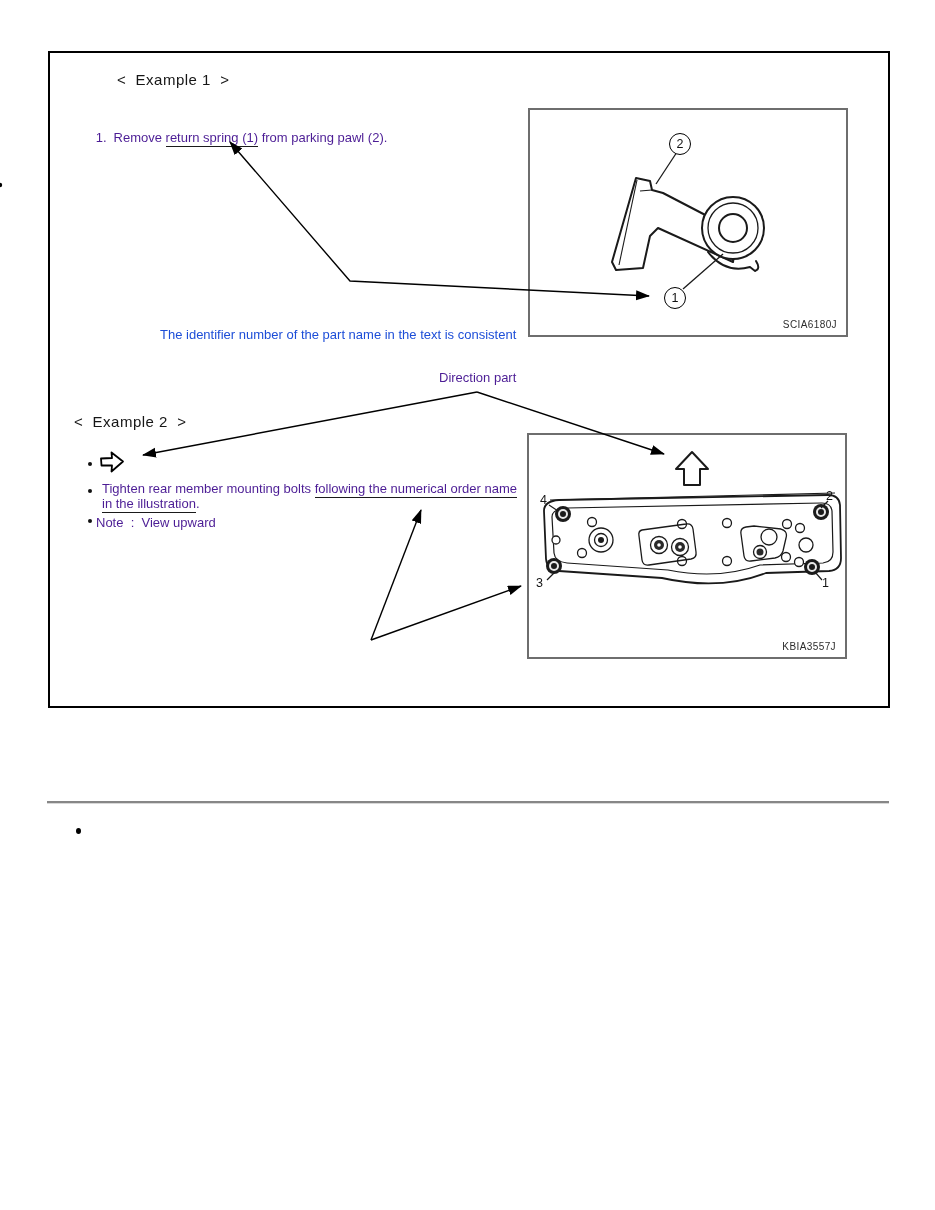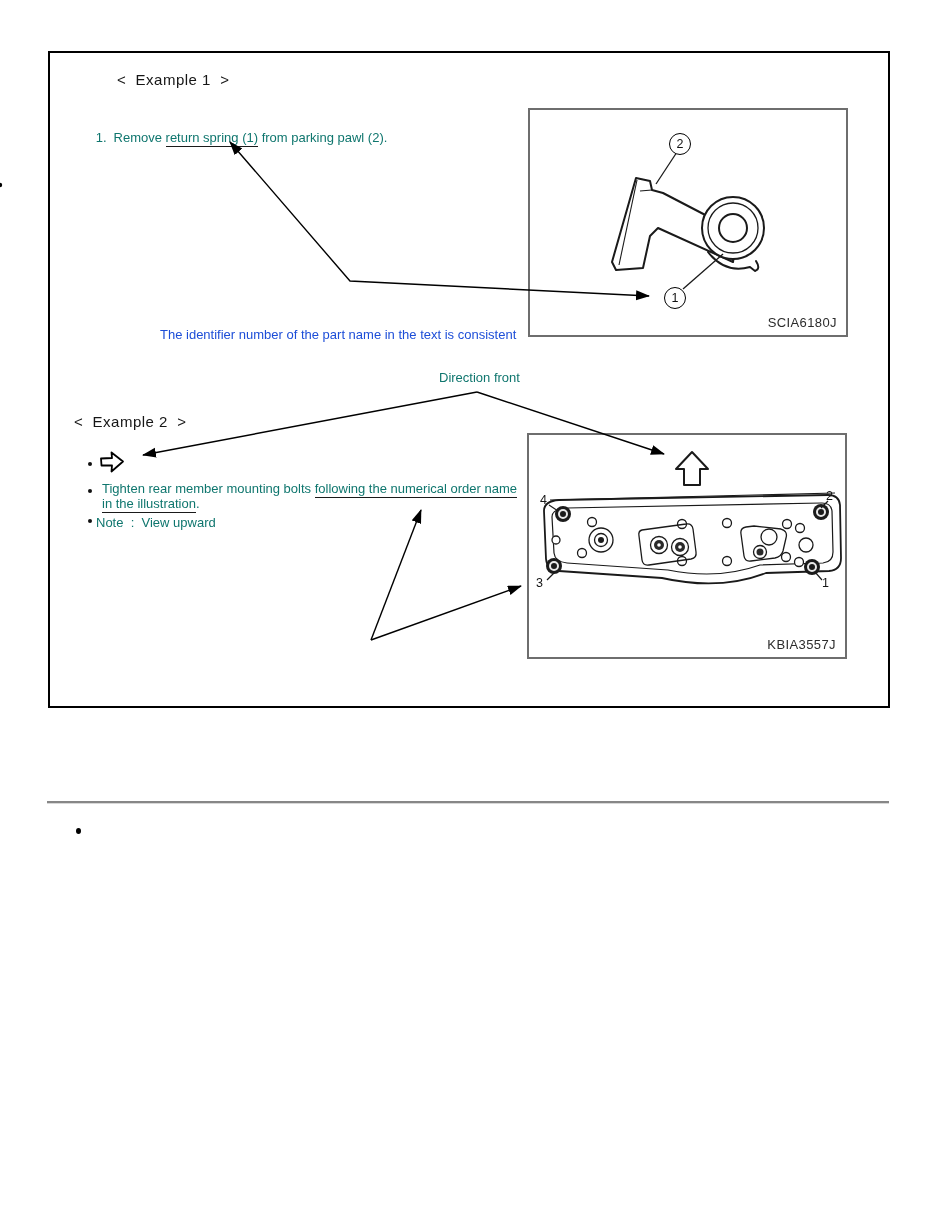--- a/index.html
+++ b/index.html
@@ -7,27 +7,27 @@
     position:relative;width:935px;height:1210px;background:#ffffff;overflow:hidden;
     font-family:"Liberation Sans","DejaVu Sans",sans-serif;color:#111;
   }
   .abs{position:absolute;}
   
   #example-box{
     left:48px;top:51px;width:838px;height:653px;
     border:2px solid #000;background:#fff;
   }
   .heading{font-size:15px;letter-spacing:.5px;color:#161616;white-space:pre;}
-  .body-text{font-size:13px;color:#0f766e;white-space:pre;}
+  .body-text{font-size:13px;color:#4c1d95;white-space:pre;}
   .small-note{font-size:13px;line-height:17px;color:#1d4ed8;white-space:pre;}
   .ul{border-bottom:1.4px solid #1a1a1a;padding-bottom:1px;}
   
   .fig-frame{border:2px solid #6e6e6e;background:#fff;}
   .fig-code{
-    position:absolute;right:9px;bottom:5px;font-size:13px;color:#2c2c2c;
+    position:absolute;right:9px;bottom:5px;font-size:10px;color:#2c2c2c;
     letter-spacing:.4px;white-space:pre;
   }
   
   .callout-circle{
     position:absolute;width:20px;height:20px;border:1.6px solid #000;border-radius:50%;
     display:flex;align-items:center;justify-content:center;
     font-size:12.5px;background:#fff;z-index:6;
   }
   .bolt-label{position:absolute;font-size:12.5px;color:#161616;z-index:6;}
   .bdot{position:absolute;width:4px;height:4px;background:#111;border-radius:50%;}
@@ -53,21 +53,21 @@
     </div>
 
     <div class="abs small-note" style="left:110px;top:239px;">
       <div>The identifier number of the part name in the text is consistent</div>
     </div>
 
     <div class="abs fig-frame" style="left:478px;top:55px;width:316px;height:225px;">
       <div class="fig-code">SCIA6180J</div>
     </div>
 
-    <div class="abs body-text" style="left:389px;top:317px;">Direction front</div>
+    <div class="abs body-text" style="left:389px;top:317px;">Direction part</div>
 
     <div class="abs heading" style="left:24px;top:360px;text-align:right;">&lt;  Example 2  &gt;</div>
 
 
     <div class="abs body-text" style="left:52px;top:428px;width:440px;white-space:normal;">
       <span>Tighten rear member mounting bolts </span><span class="ul">following the numerical order name</span><br>
       <span class="ul">in the illustration</span><span>.</span>
     </div>
 
     <div class="abs body-text" style="left:46px;top:462px;">Note  :  View upward</div>

